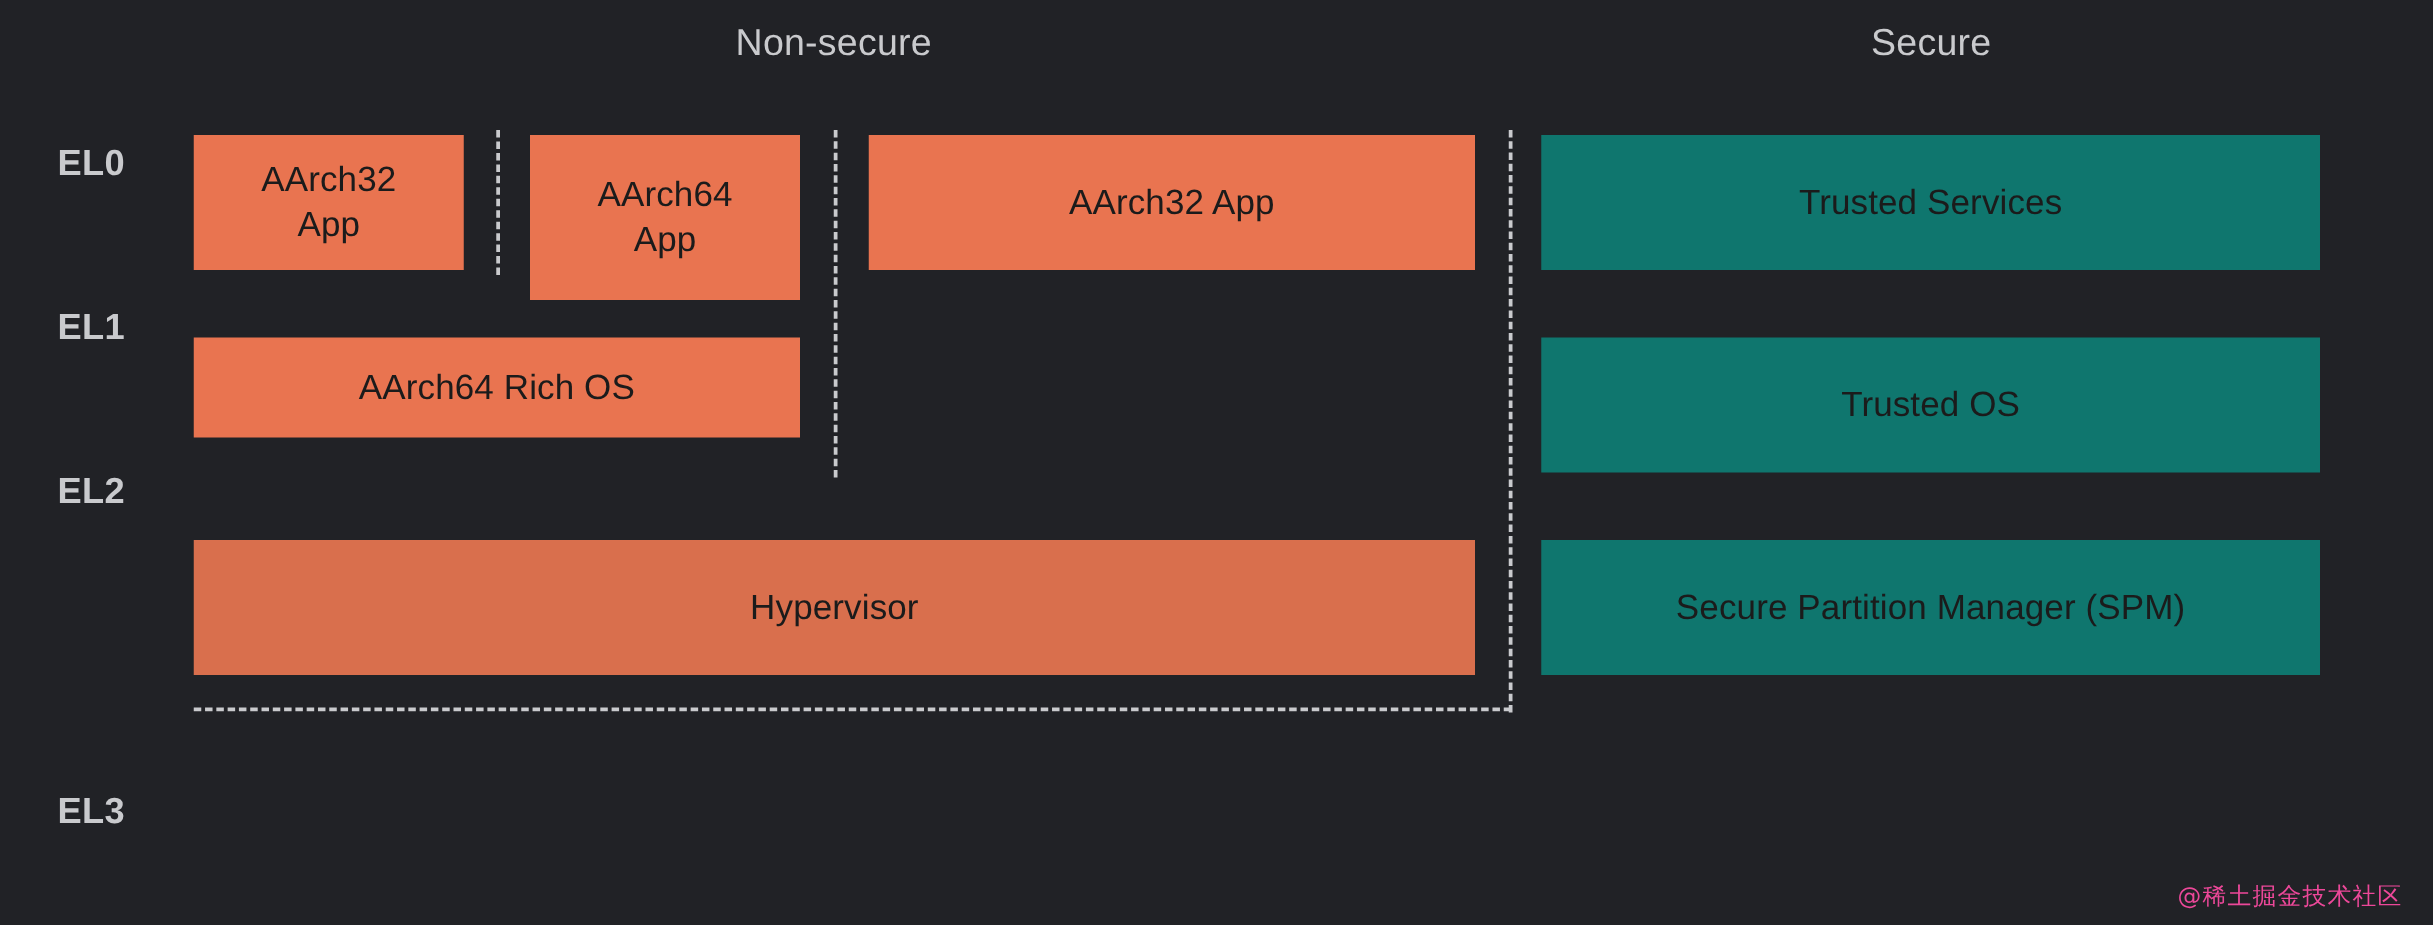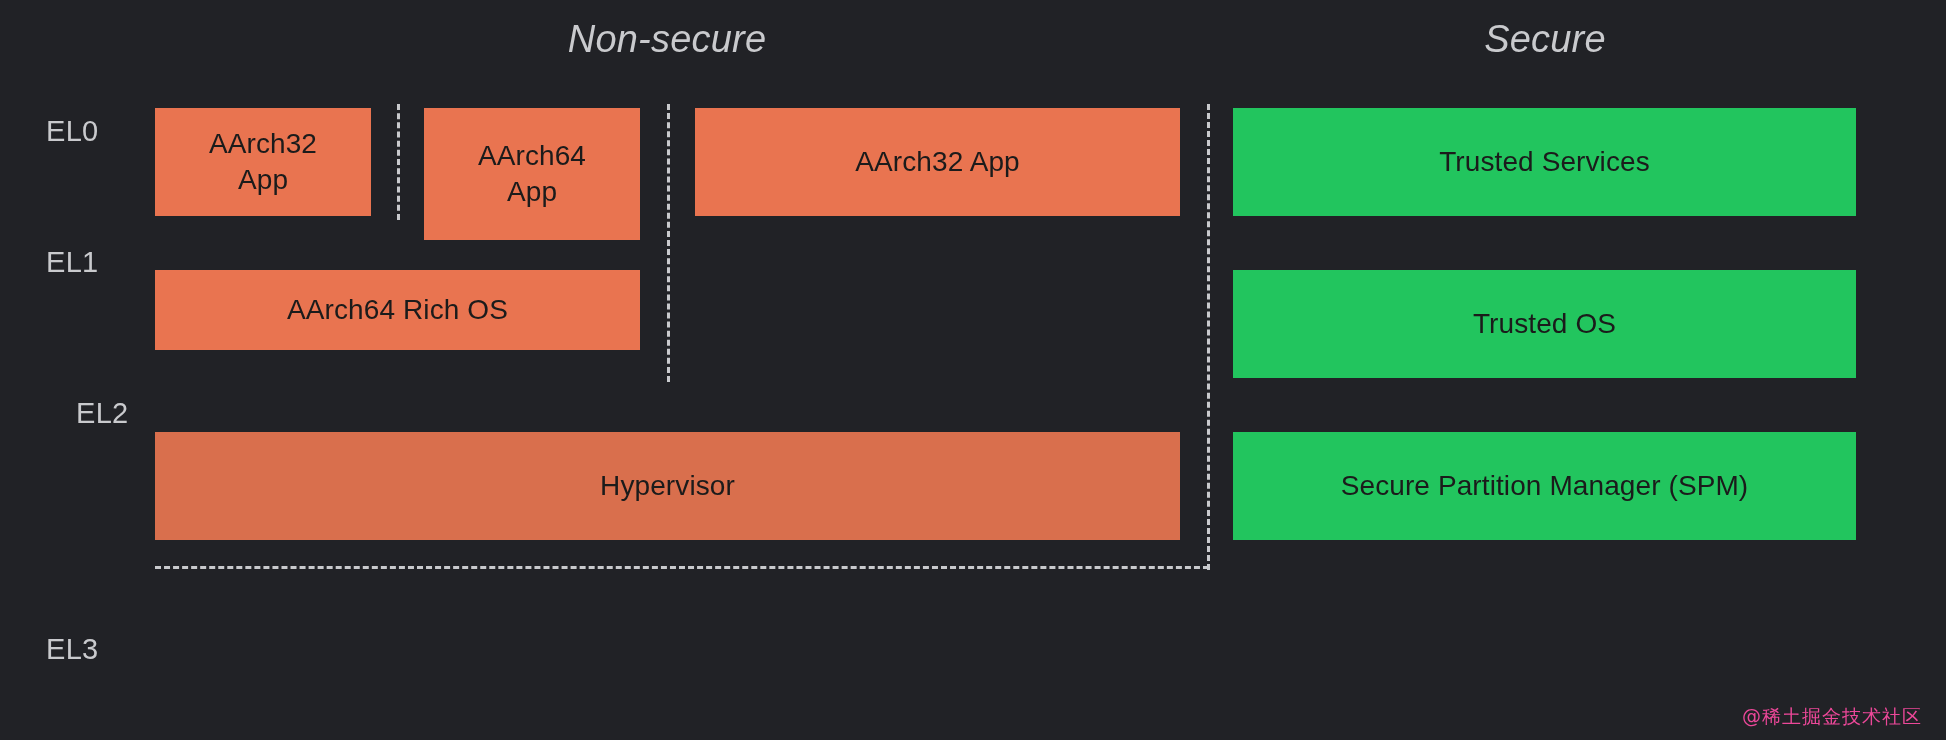--- a/index.html
+++ b/index.html
@@ -17,39 +17,38 @@
     position: relative;
     width: 1946px;
     height: 740px;
     background: #212226;
   }
 
   
   .col-header {
     position: absolute;
     color: #c9cacd;
-    font-size: 38px;
+    font-size: 30px;
     font-weight: 400;
     letter-spacing: 0.2px;
     white-space: nowrap;
     text-align: center;
     transform: translateX(-50%);
-    font-style: italic;
   }
   #hdr-nonsecure { left: 667px; top: 18px; }
   #hdr-secure    { left: 1545px; top: 18px; }
 
   
   .el-label {
     position: absolute;
     left: 46px;
     width: 100px;
     color: #c9cacd;
     font-size: 29px;
-    font-weight: 400;
+    font-weight: 700;
     letter-spacing: 0.3px;
     text-align: left;
   }
 
   
   .box {
     position: absolute;
     display: flex;
     align-items: center;
     justify-content: center;
@@ -57,21 +56,21 @@
     font-size: 28px;
     font-weight: 400;
     line-height: 1.28;
     text-align: center;
     letter-spacing: 0.1px;
     padding: 0 10px;
     white-space: pre-line;
   }
   .box.ns      { background: #E97450; }
   .box.ns-deep { background: #D96F4D; }
-  .box.sec     { background: #22c55e; }
+  .box.sec     { background: #0f766e; }
 
   
   .vdash {
     position: absolute;
     width: 0;
     border-left: 3px dashed #c9cacd;
   }
   .hdash {
     position: absolute;
     height: 0;
@@ -96,21 +95,21 @@
 <div id="diagram">
 
   <div class="col-header" id="hdr-nonsecure">Non-secure</div>
 
   <div class="col-header" id="hdr-secure">Secure</div>
 
   <div class="el-label" style="top:115px;">EL0</div>
 
   <div class="el-label" style="top:246px;">EL1</div>
 
-  <div class="el-label" style="top:397px;margin-left:30px;">EL2</div>
+  <div class="el-label" style="top:377px;">EL2</div>
 
   <div class="el-label" style="top:633px;">EL3</div>
 
   <div class="box ns" style="left:155px;  top:108px; width:216px; height:108px;">AArch32
 App</div>
 
   <div class="box ns" style="left:424px;  top:108px; width:216px; height:132px;">AArch64
 App</div>
 
   <div class="box ns" style="left:695px;  top:108px; width:485px; height:108px;">AArch32 App</div>

